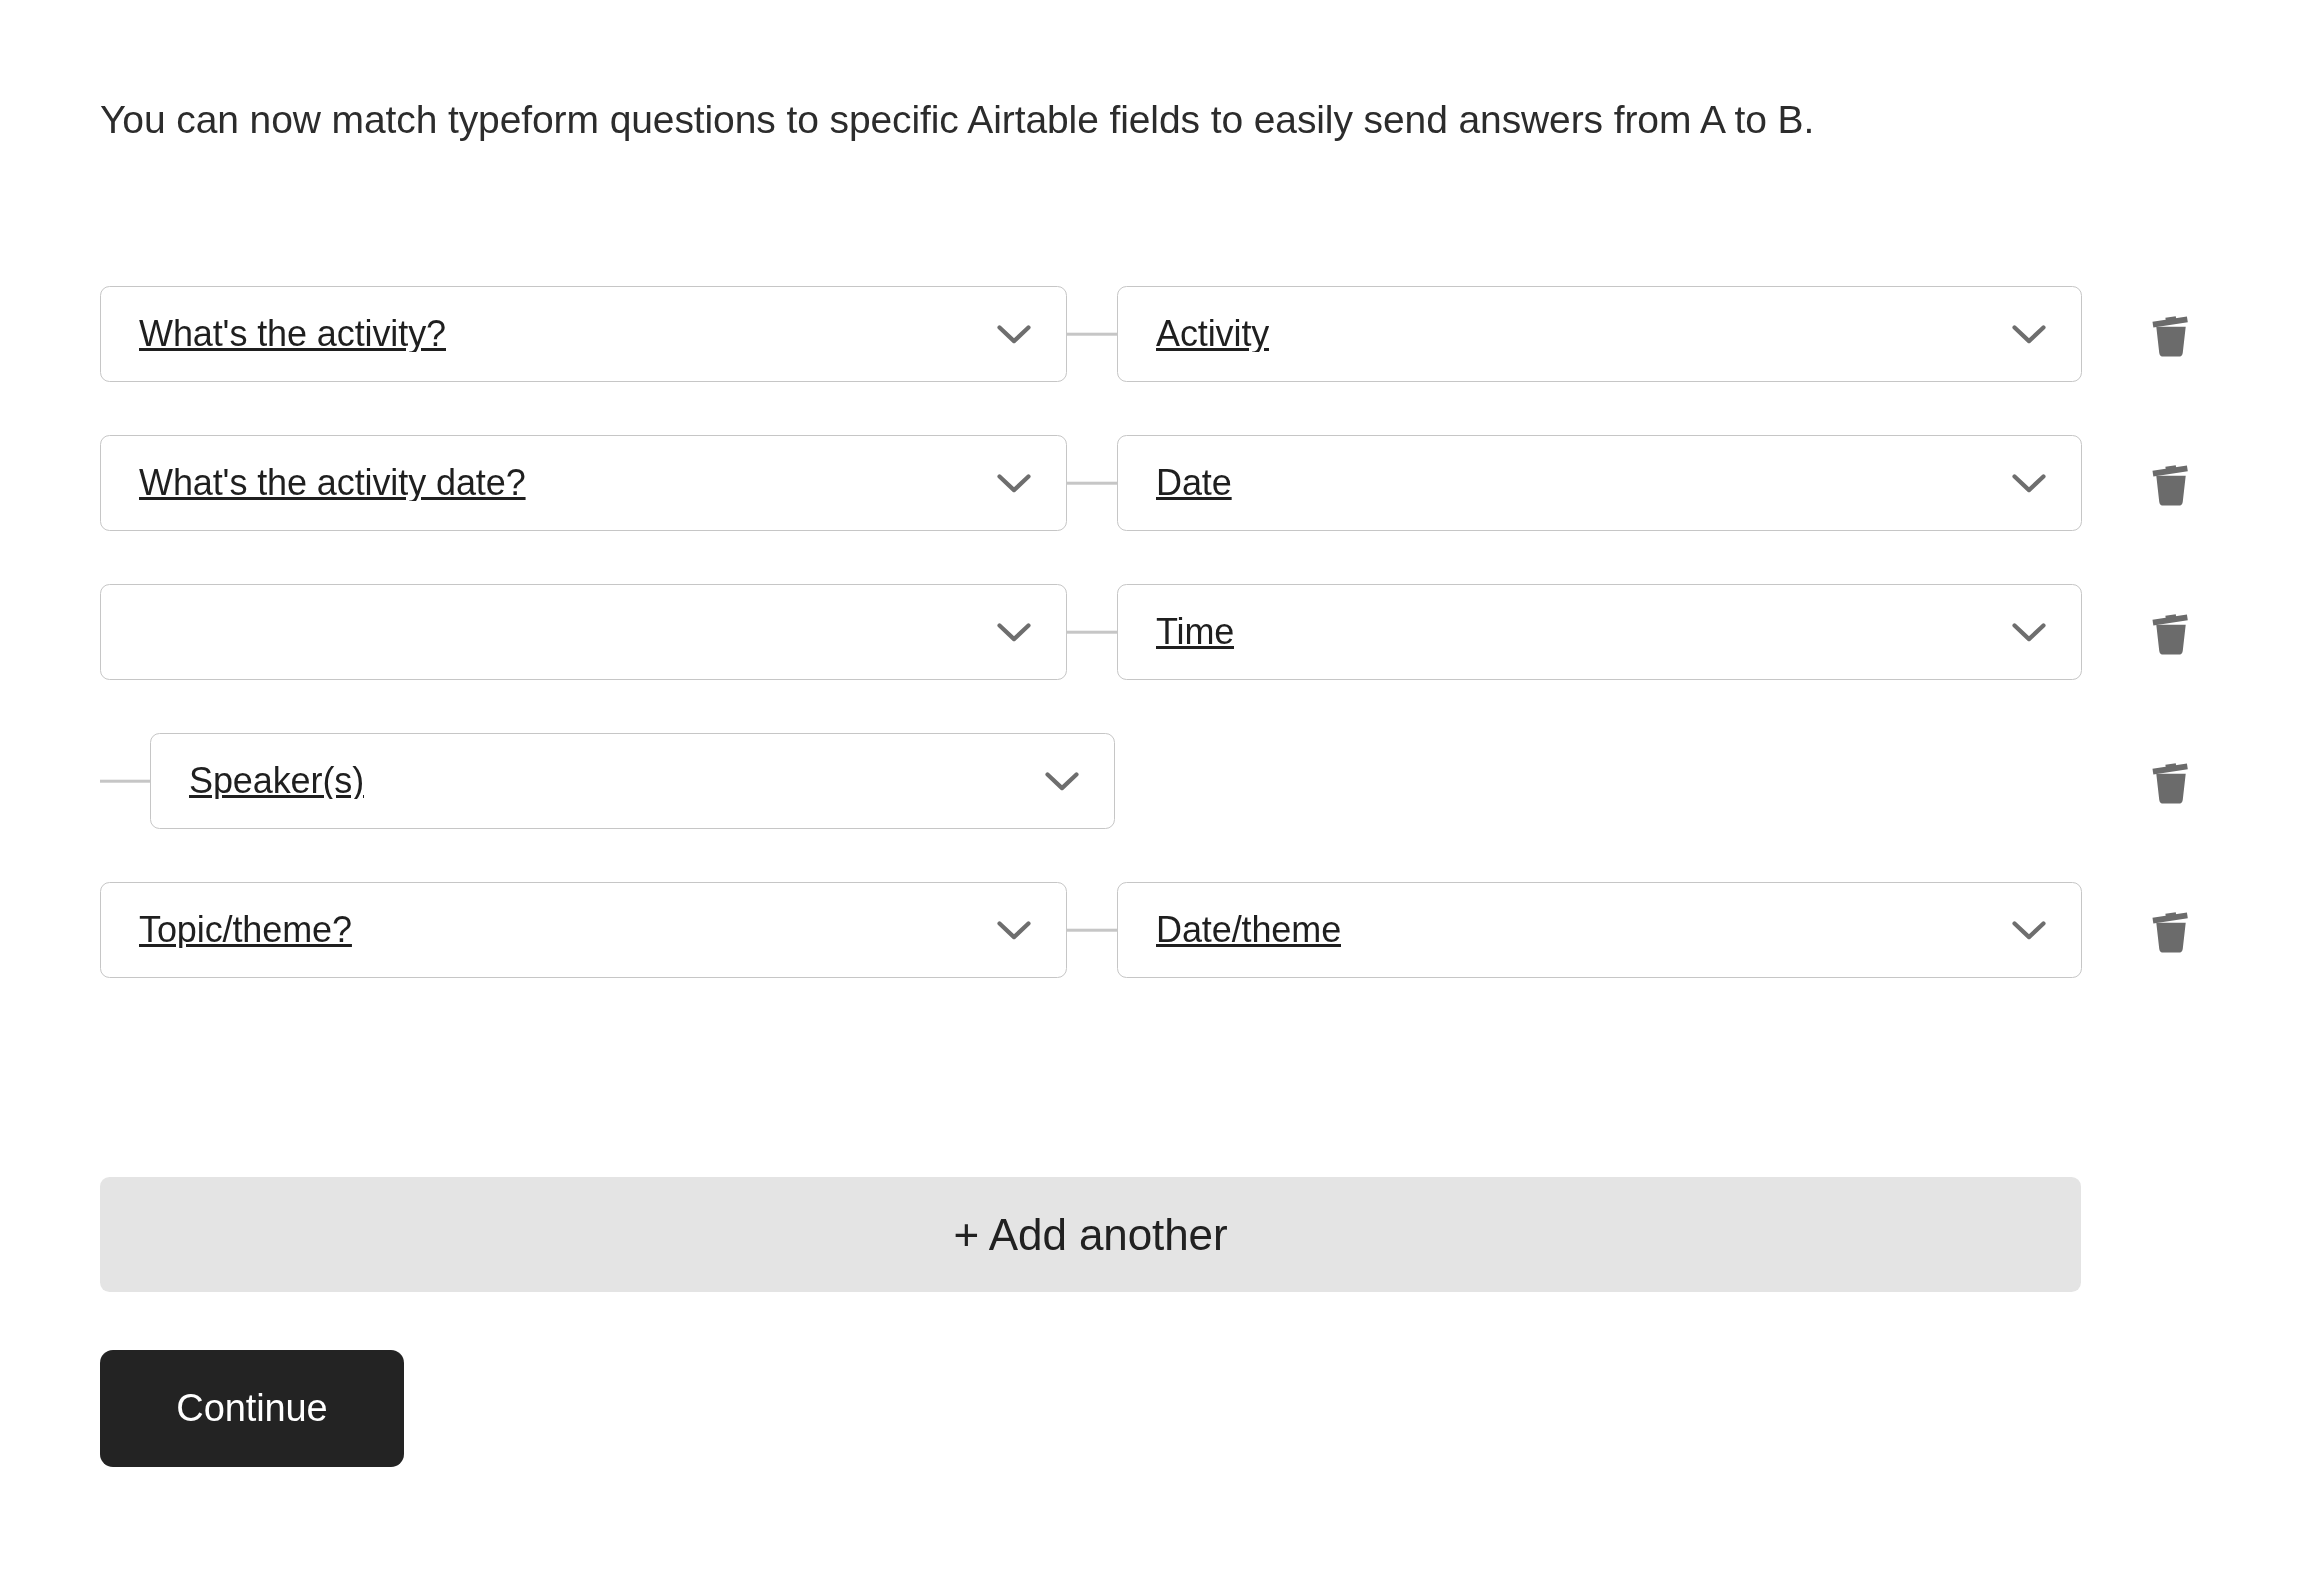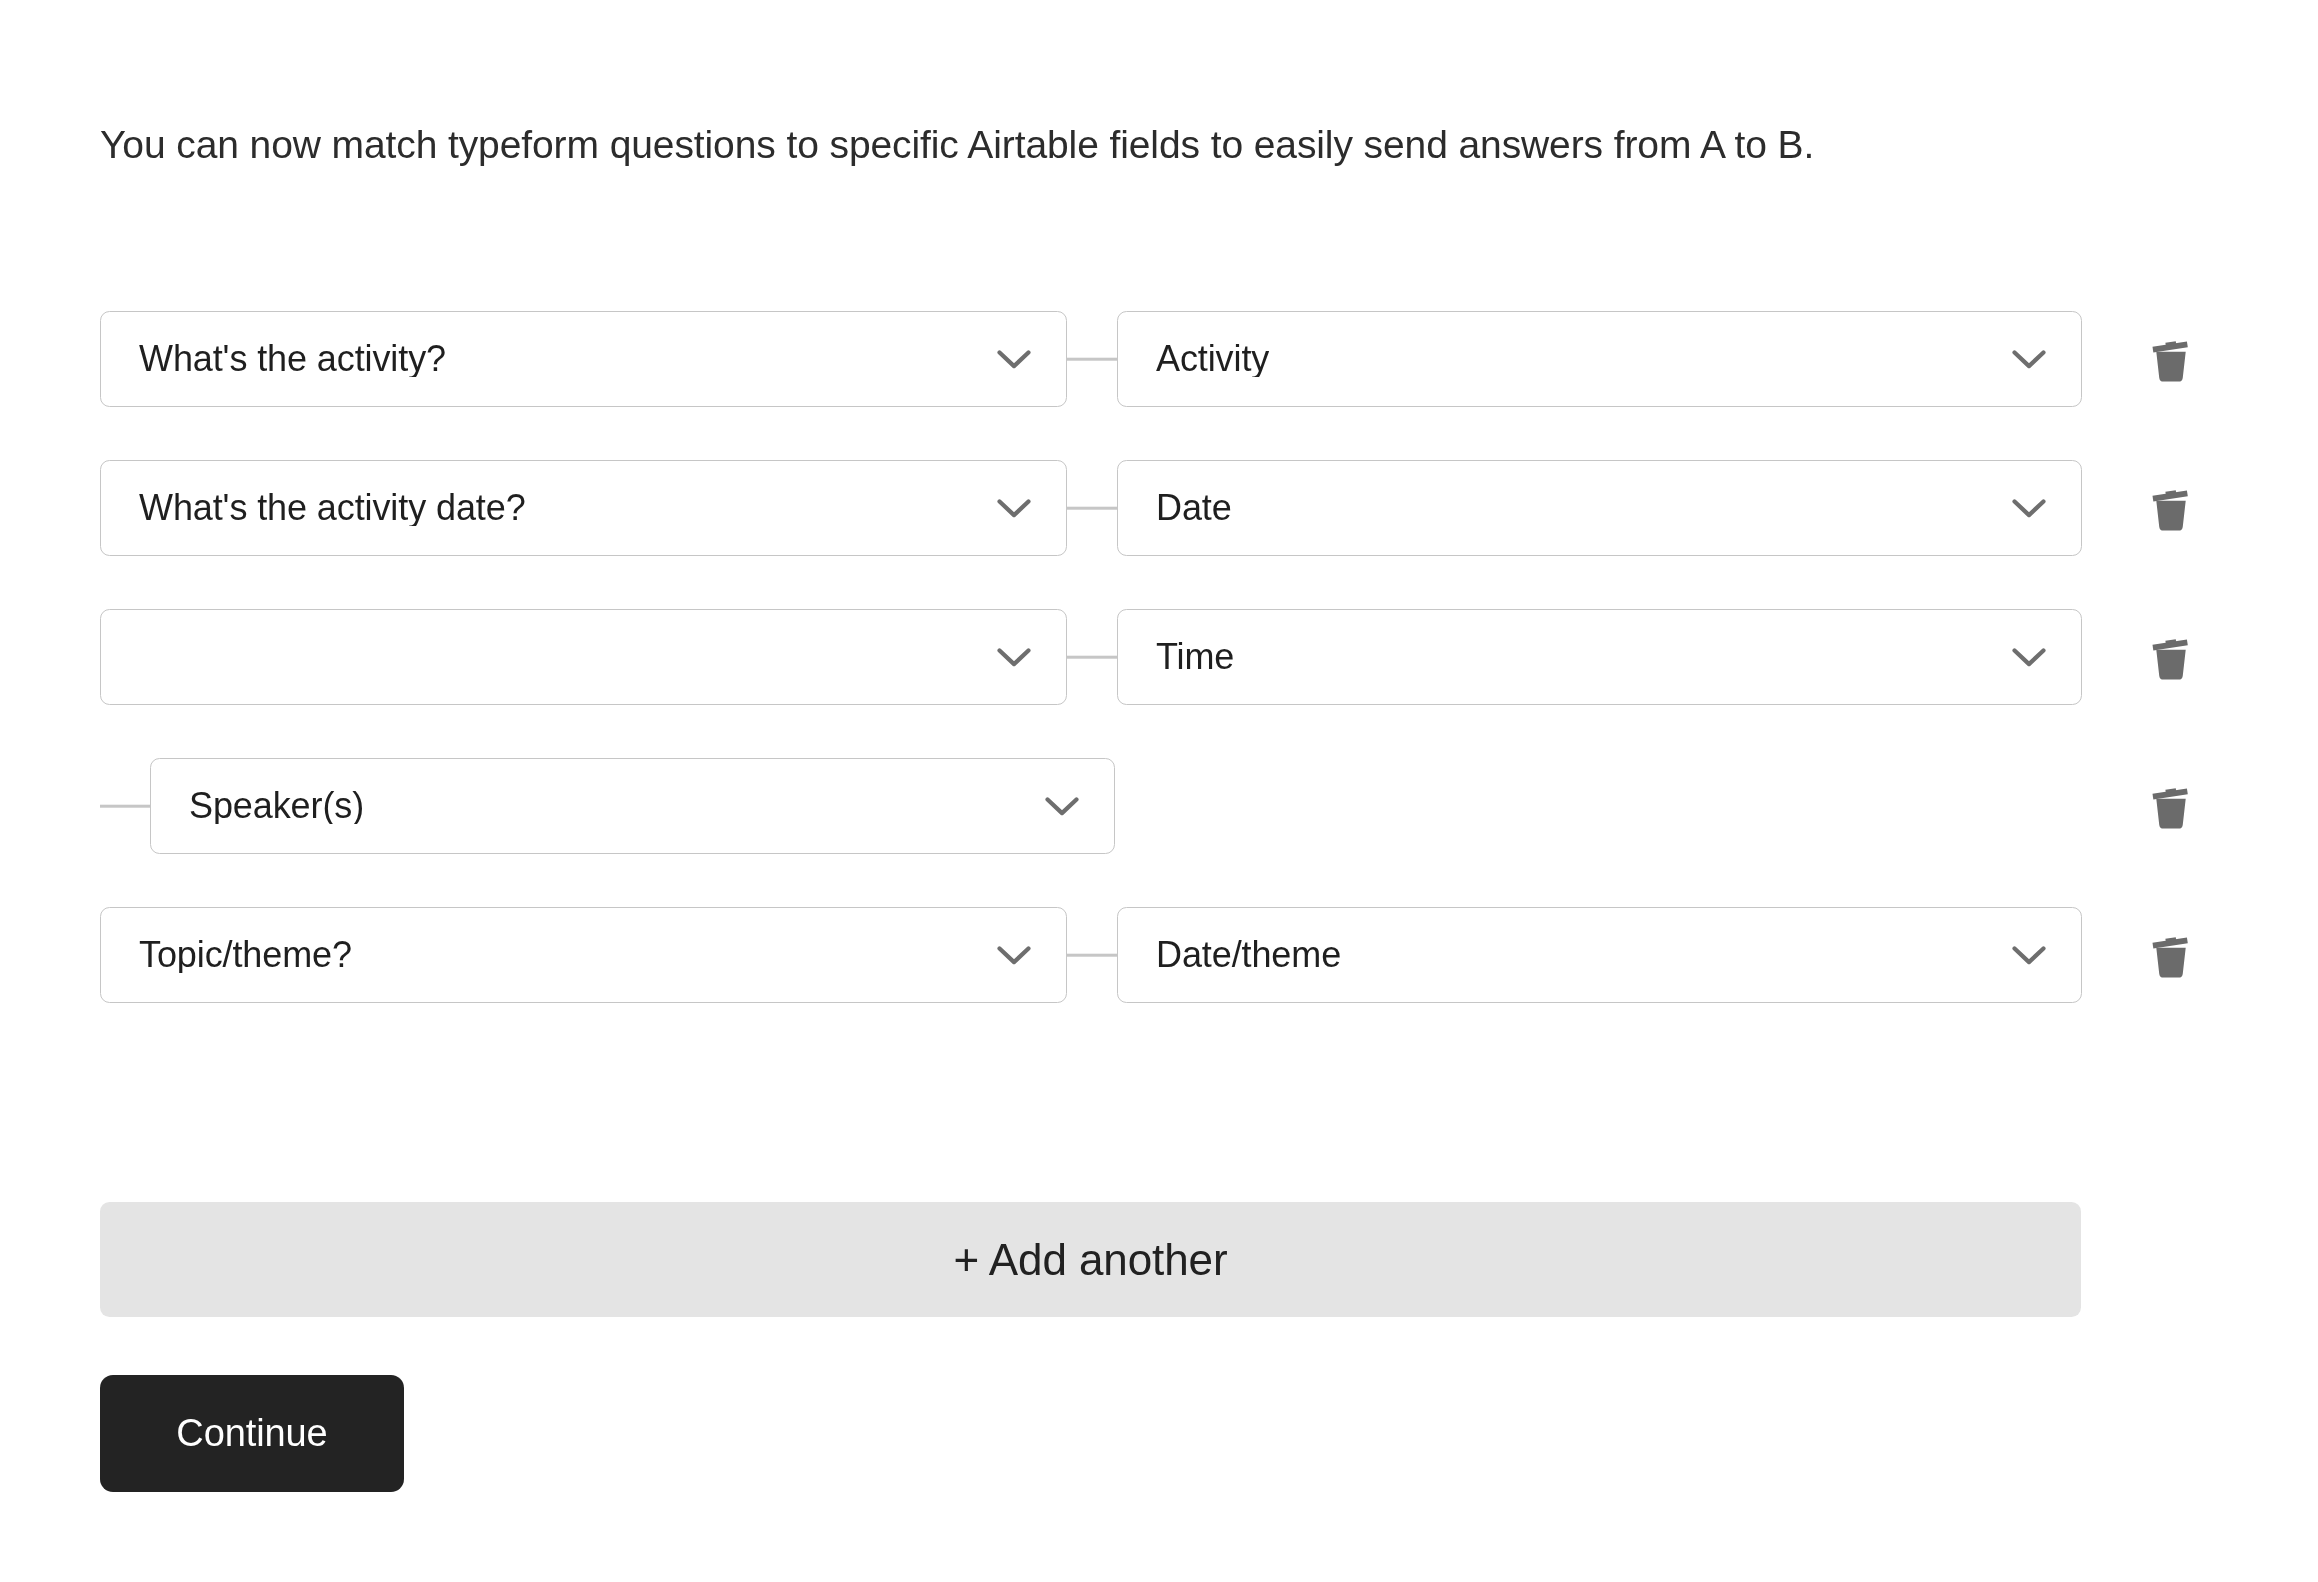--- a/index.html
+++ b/index.html
@@ -14,21 +14,20 @@
     font-family: "Liberation Sans", sans-serif;
     -webkit-font-smoothing: antialiased;
     overflow: hidden;
   }
 
   .page {
     position: relative;
     width: 2319px;
     height: 1122px;
     background: #ffffff;
-    margin-top: 25px;
   }
 
   
   .intro {
     position: absolute;
     left: 100px;
     top: 57px;
     width: 2004px;
     font-size: 39px;
     line-height: 1.22;
@@ -68,20 +67,21 @@
   .select-value {
     padding-left: 38px;
     font-size: 36px;
     color: #1f1f1f;
     line-height: 1;
     white-space: nowrap;
     overflow: hidden;
     text-overflow: ellipsis;
     max-width: 826px;
     letter-spacing: -0.1px;
+    text-decoration: underline;
   }
 
   .chevron {
     position: absolute;
     right: 33px;
     top: 50%;
     transform: translateY(-50%);
     width: 38px;
     height: 38px;
     display: flex;

